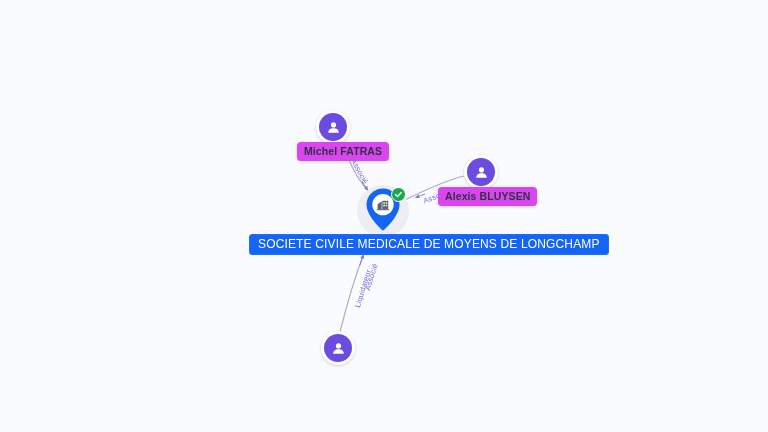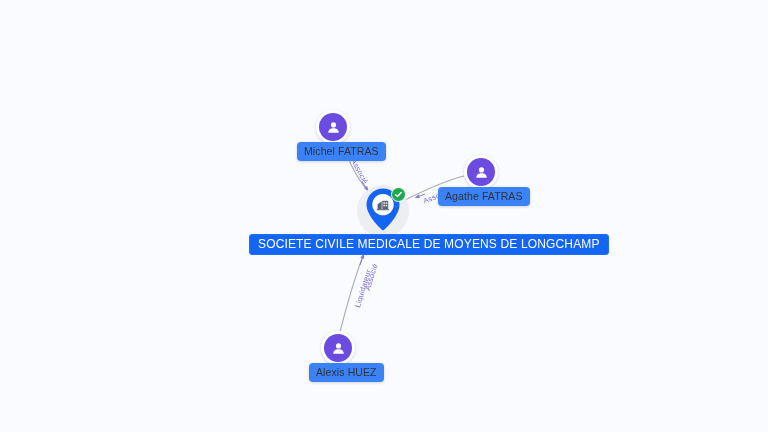--- a/index.html
+++ b/index.html
@@ -91,29 +91,30 @@
     border-radius: 50%;
     background: #6c4ce0;
     display: flex;
     align-items: center;
     justify-content: center;
   }
 
   
   .node-label {
     position: absolute;
-    background: #3b82f6;
+    background: #d946ef;
     color: #2e3340;
     font-size: 10.5px;
     line-height: 13px;
     padding: 3px 7px 3px 7px;
     border-radius: 4px;
     white-space: nowrap;
     box-shadow: 0 1px 3px rgba(40,50,80,0.20);
     letter-spacing: 0.1px;
+    font-weight: bold;
   }
 
   .company-label {
     position: absolute;
     left: 249px;
     top: 234px;
     background: #1565f5;
     color: #ffffff;
     font-size: 12px;
     line-height: 13px;
@@ -180,32 +181,31 @@
 
   <div class="person-node" style="left:464px; top:155px;">
     <div class="person-ring"></div>
     <div class="person-disc">
       <svg width="17" height="17" viewBox="0 0 24 24" aria-hidden="true">
         <circle cx="12" cy="8.3" r="3.6" fill="#ffffff"></circle>
         <path d="M4.6 19.4c0-4.1 3.3-6.2 7.4-6.2s7.4 2.1 7.4 6.2z" fill="#ffffff"></path>
       </svg>
     </div>
   </div>
-  <div class="node-label" style="left:438px; top:187px;">Agathe FATRAS</div>
+  <div class="node-label" style="left:438px; top:187px;">Alexis BLUYSEN</div>
 
   <div class="person-node" style="left:321px; top:331px;">
     <div class="person-ring"></div>
     <div class="person-disc">
       <svg width="17" height="17" viewBox="0 0 24 24" aria-hidden="true">
         <circle cx="12" cy="8.3" r="3.6" fill="#ffffff"></circle>
         <path d="M4.6 19.4c0-4.1 3.3-6.2 7.4-6.2s7.4 2.1 7.4 6.2z" fill="#ffffff"></path>
       </svg>
     </div>
   </div>
-  <div class="node-label" style="left:309px; top:363px;">Alexis HUEZ</div>
 
   <div class="company-node">
     <div class="company-halo"></div>
 
     <svg class="company-pin" viewBox="0 0 40 48">
       <path d="M20 1.5c-9.1 0-16.5 7.2-16.5 16.1 0 11 13.2 23.3 15.3 25.2a1.8 1.8 0 0 0 2.4 0c2.1-1.9 15.3-14.2 15.3-25.2C36.5 8.7 29.1 1.5 20 1.5z" fill="#1565f5"></path>
       <circle cx="20" cy="17.6" r="10.7" fill="#ffffff"></circle>
       <g>
         <path d="M14.6 22.4v-5.2l4.1-2.9v8.1z" fill="#5a6273"></path>
         <path d="M19.3 22.4v-8.6h5.9v8.6z" fill="#5a6273"></path>

